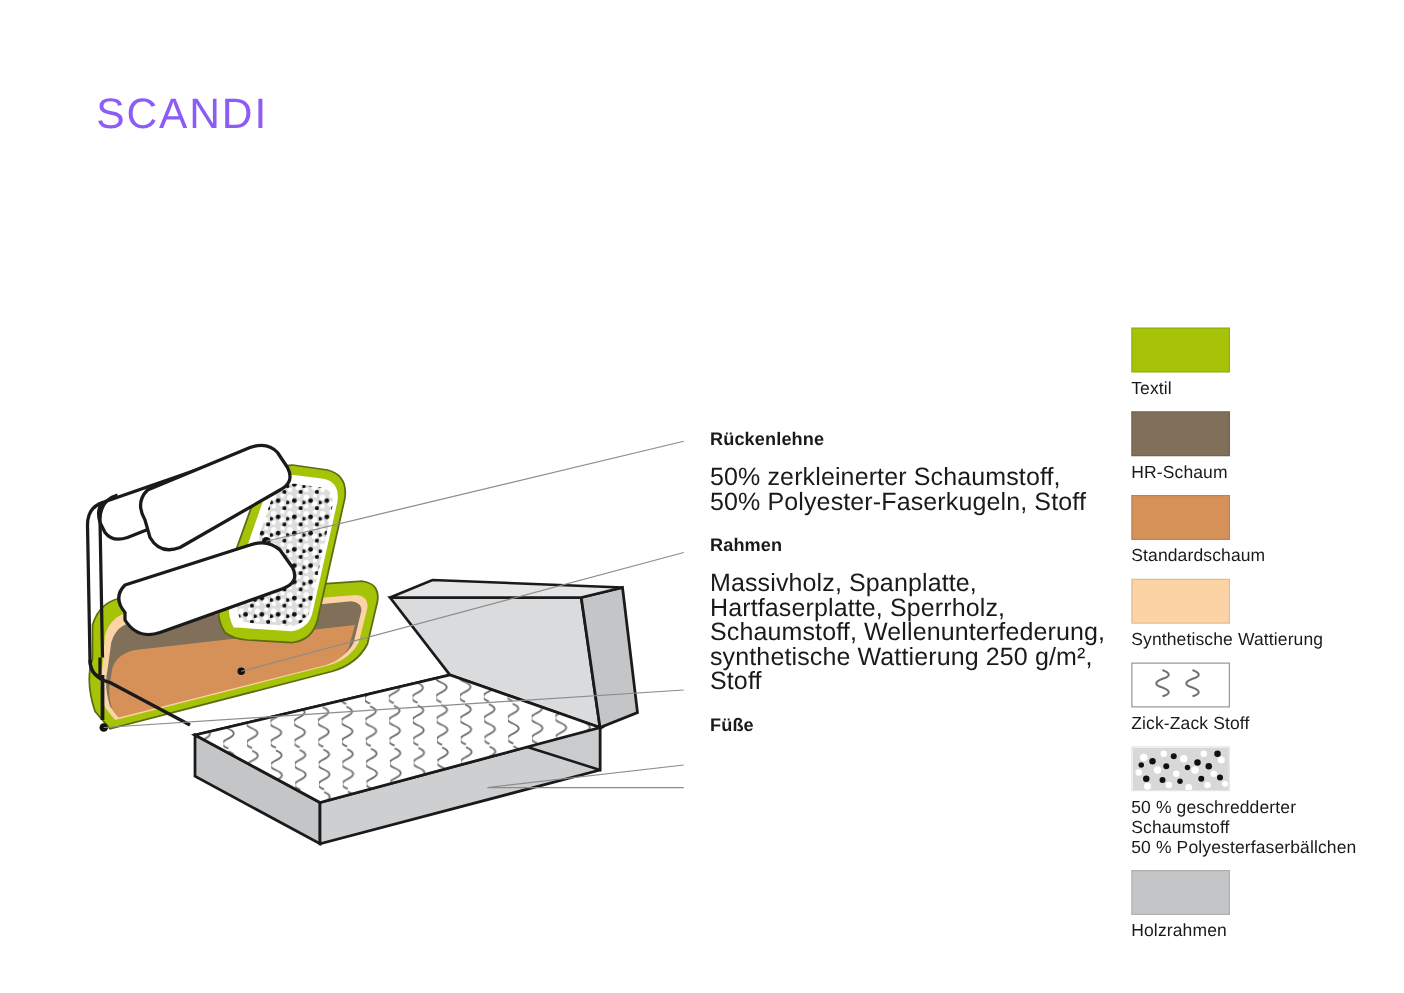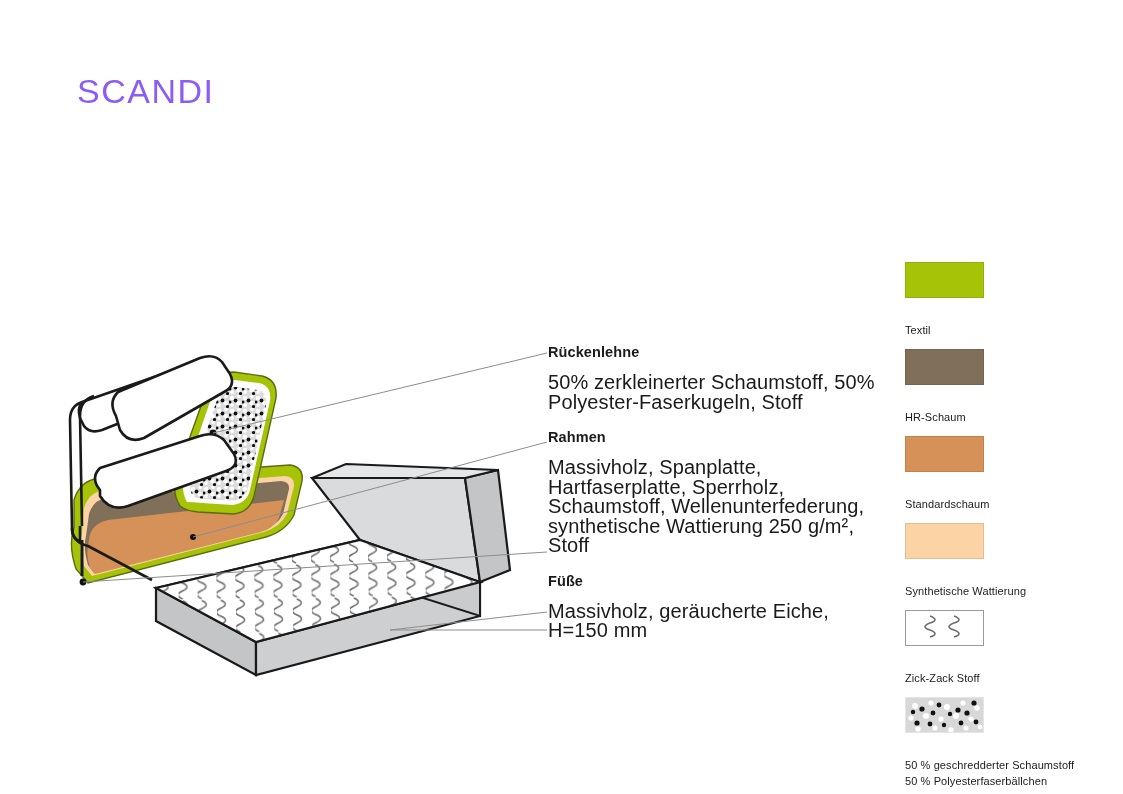--- a/index.html
+++ b/index.html
@@ -36,21 +36,21 @@
   }
   #sofa-figure svg { display: block; }
 
   
   #spec-list {
     position: absolute;
     left: 548px;
     top: 344px;
     width: 340px;
   }
-  .spec-block { margin-bottom: 17px; }
+  .spec-block { margin-bottom: 17px; margin-left: 20px; }
   .spec-heading {
     font-size: 14.5px;
     font-weight: bold;
     color: #1a1a1a;
     margin-bottom: 13px;
     letter-spacing: .1px;
   }
   .spec-body {
     font-size: 20px;
     color: #1a1a1a;
@@ -67,23 +67,23 @@
   }
   .legend-item { margin-bottom: 11px; }
   .legend-swatch {
     width: 79px;
     height: 36px;
     box-sizing: border-box;
     position: relative;
     overflow: hidden;
   }
   .legend-label {
-    font-size: 11px;
+    font-size: 14px;
     color: #1a1a1a;
-    margin-top: 24px;
+    margin-top: 4px;
     line-height: 16px;
     letter-spacing: .1px;
     white-space: pre-line;
   }
   .sw-outline { border: 1px solid #9a9a9a; background: #ffffff; }
   .sw-plain { border: 1px solid rgba(0,0,0,.10); }
 </style>
 </head>
 <body style="background: rgb(255, 255, 255);">
 
@@ -191,21 +191,20 @@
   <div class="spec-block">
     <div class="spec-heading">Rückenlehne</div>
     <div class="spec-body">50% zerkleinerter Schaumstoff, 50% Polyester-Faserkugeln, Stoff</div>
   </div>
   <div class="spec-block">
     <div class="spec-heading">Rahmen</div>
     <div class="spec-body">Massivholz, Spanplatte, Hartfaserplatte, Sperrholz, Schaumstoff, Wellenunterfederung, synthetische Wattierung 250 g/m²,  Stoff</div>
   </div>
   <div class="spec-block">
     <div class="spec-heading">Füße</div>
-    <div class="spec-body">Massivholz, geräucherte Eiche, H=150 mm</div>
   </div>
 </div>
 
 <div id="legend">
 
   <div class="legend-item">
     <div class="legend-swatch sw-plain" style="background:#a6c307"></div>
     <div class="legend-label">Textil</div>
   </div>
 

